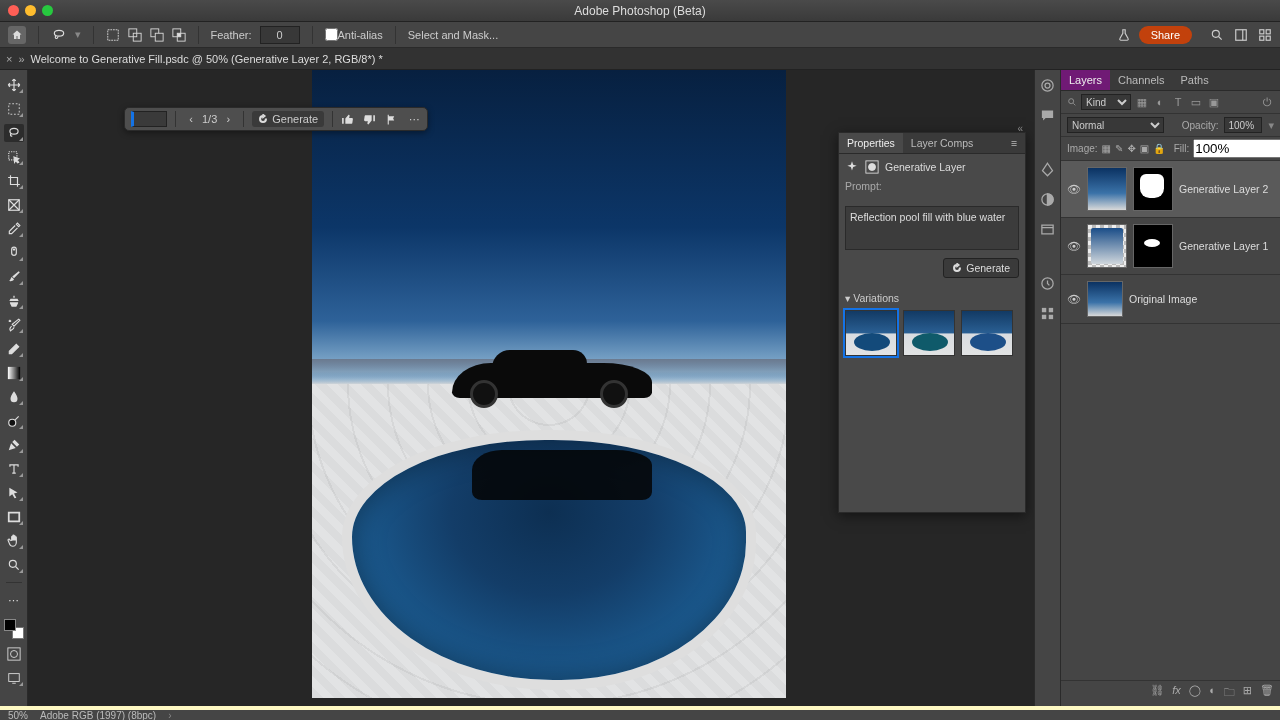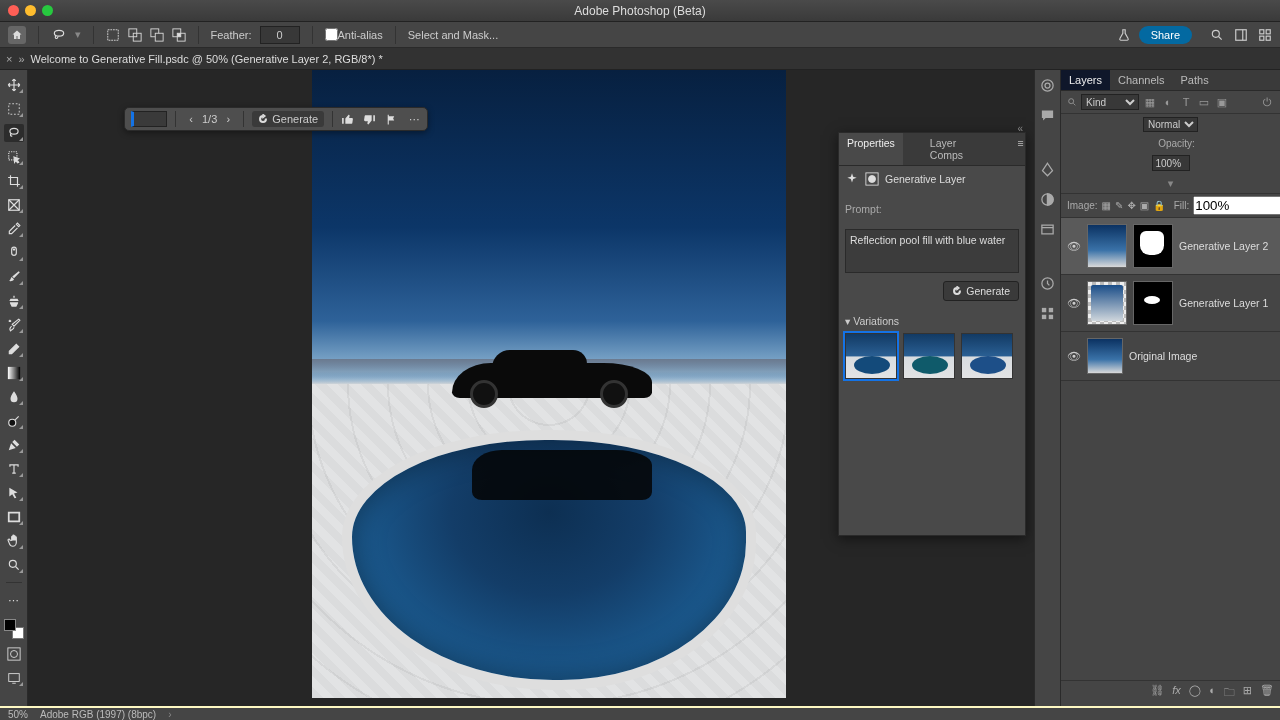--- a/index.html
+++ b/index.html
@@ -11,21 +11,21 @@
 .tl-close { background: #ff5f56; } .tl-min { background: #ffbd2e; } .tl-max { background: #27c93f; }
 .mac-title { flex: 1; text-align: center; font-size: 12px; color: #ddd; }
 
 .options-bar { height: 26px; background: #454545; display: flex; align-items: center; padding: 0 8px; gap: 8px; font-size: 11px; border-bottom: 1px solid #2a2a2a;}
 .options-bar .home { width: 18px; height: 18px; background: #666; border-radius: 3px; display:flex;align-items:center;justify-content:center; }
 .opt-sep { width:1px; height:18px; background:#333; margin:0 4px;}
 .opt-input { background:#383838; border:1px solid #222; color:#ccc; height:18px; width:40px; padding:0 16px; font-size:11px;}
 .opt-check { display:flex; align-items:center; }
 .opt-link { color:#ccc; cursor:pointer;}
 .spacer { flex:1; }
-.share-btn { background:#0369a1; color:#fff; border:none; border-radius:20px; padding:3px 12px; font-size:11px; cursor:pointer;}
+.share-btn { background:#c2410c; color:#fff; border:none; border-radius:20px; padding:3px 12px; font-size:11px; cursor:pointer;}
 .top-right-icons { display:flex; gap:10px; margin-left:10px; color:#ccc;}
 
 .doc-tab { height: 22px; background: #323232; display:flex; align-items:center; padding:0 6px; gap:6px; border-bottom:1px solid #222;}
 .doc-tab .x { color:#aaa; cursor:pointer;}
 .doc-tab .name { color:#ddd; font-size:11px;}
 
 .workspace { display:flex; height: calc(720px - 22px - 26px - 22px - 14px); }
 
 .tools-left { width:28px; background:#454545; display:flex; flex-direction:column; align-items:center; padding-top:6px; gap:6px; border-right:1px solid #2a2a2a;}
 .tool { width:20px; height:18px; display:flex; align-items:center; justify-content:center; color:#ddd; cursor:pointer; border-radius:2px;}
@@ -55,25 +55,25 @@
 .fb-gen { display:flex; align-items:center; gap:4px; background:#3a3a3a; border-radius:3px; padding:2px 6px; cursor:pointer;}
 .fb-icon { cursor:pointer; width:14px; text-align:center;}
 .fb-sep{width:1px;height:16px;background:#333;}
 
 .panels-strip { width:26px; background:#454545; border-left:1px solid #2a2a2a; display:flex; flex-direction:column; align-items:center; padding-top:8px; gap:14px;}
 .panels-strip .pi { width:16px; height:16px; color:#aaa; cursor:pointer;}
 
 .right-col { width:220px; background:#454545; border-left:1px solid #2a2a2a; display:flex; flex-direction:column;}
 .panel-tabs { display:flex; border-bottom:1px solid #2a2a2a; background:#3a3a3a;}
 .panel-tab { padding:4px 8px; font-size:11px; color:#bbb; cursor:pointer;}
-.panel-tab.active { background:#0f172a; color:#eee;}
+.panel-tab.active { background:#701a75; color:#eee;}
 .layer-filter { display:flex; align-items:center; gap:4px; padding:3px 6px; border-bottom:1px solid #333;}
-.layer-filter select{ background:#383838; border:1px solid #222; color:#ccc; font-size:10px; height:16px; width:58px;}
+.layer-filter select{ background:#383838; border:1px solid #222; color:#ccc; font-size:10px; height:16px; width:50px;}
 .lf-icon { width:14px; height:14px; color:#999; cursor:pointer; display:flex;align-items:center;justify-content:center;}
-.blend-row { display:flex; align-items:center; gap:6px; padding:3px 6px; border-bottom:1px solid #333;flex-direction:column;}
+.blend-row { display:flex; align-items:center; gap:6px; padding:3px 6px; border-bottom:1px solid #333;}
 .blend-row select{background:#383838;border:1px solid #222;color:#ccc;font-size:10px;height:16px;}
 .blend-row .lbl{font-size:10px;color:#aaa;padding-left:12px;}
 .blend-row .pct{background:#383838;border:1px solid #222;color:#ccc;font-size:10px;height:16px;width:38px;padding:0 3px;}
 .lock-row{display:flex;align-items:center;gap:4px;padding:2px 6px;border-bottom:1px solid #333;font-size:10px;color:#aaa;}
 .lock-row .li{width:14px;height:14px;display:flex;align-items:center;justify-content:center;cursor:pointer;}
 .layers-list{flex:1; overflow:auto;}
 .layer-row{display:flex;align-items:center;gap:6px;padding:6px 6px;border-bottom:1px solid #333;cursor:pointer;}
 .layer-row.selected{background:#5a5a5a;}
 .eye{width:14px;color:#ccc;cursor:pointer;}
 .thumb{width:36px;height:36px;border:1px solid #666;position:relative;background:#2a2a2a;}
@@ -82,37 +82,37 @@
 .thumb .mini{position:absolute;inset:3px;background:linear-gradient(180deg,#1a4d88,#cfd6dc);border-radius:2px;}
 .mask{width:36px;height:36px;background:#000;border:1px solid #666;position:relative;}
 .mask .blob{position:absolute;background:#fff;}
 .mask .blob.big{top:6px;left:6px;width:24px;height:24px;border-radius:6px 6px 40% 40%;}
 .mask .blob.small{top:14px;left:10px;width:16px;height:8px;border-radius:50%;}
 .layer-name{font-size:10.5px;color:#ddd;}
 .panel-footer{display:flex;justify-content:flex-end;gap:8px;padding:3px 6px;border-top:1px solid #333;color:#aaa;}
 .panel-footer span{cursor:pointer;}
 
 .properties-panel{position:absolute; left:810px; top:62px; width:188px; background:#494949; border:1px solid #2a2a2a; box-shadow:0 3px 12px rgba(0,0,0,.5); font-size:11px;}
-.pp-tabs{display:flex;background:#3a3a3a;border-bottom:1px solid #2a2a2a;gap:19px;}
+.pp-tabs{display:flex;background:#3a3a3a;border-bottom:1px solid #2a2a2a;}
 .pp-tab{padding:4px 8px;color:#bbb;cursor:pointer;font-size:10.5px;}
 .pp-tab.active{background:#494949;color:#eee;}
 .pp-close{position:absolute;top:-10px;right:2px;color:#888;cursor:pointer;font-size:10px;}
 .pp-body{padding:6px;}
-.pp-header{display:flex;align-items:center;gap:6px;color:#ddd;margin-bottom:17px;font-size:10.5px;}
+.pp-header{display:flex;align-items:center;gap:6px;color:#ddd;margin-bottom:6px;font-size:10.5px;}
 .pp-lbl{color:#aaa;font-size:10.5px;margin-bottom:14px;}
 .pp-prompt{width:100%;height:44px;background:#3c3c3c;border:1px solid #2a2a2a;color:#ddd;font-size:10.5px;padding:4px;resize:none;}
 .pp-gen{float:right;margin-top:6px;background:#3a3a3a;border:1px solid #222;color:#ddd;padding:3px 8px;border-radius:3px;cursor:pointer;display:flex;align-items:center;gap:4px;font-size:10.5px;}
 .pp-var{clear:both;padding-top:14px;color:#ccc;font-size:10.5px;}
 .pp-thumbs{display:flex;gap:6px;margin-top:6px;}
 .pp-th{width:52px;height:46px;border:1px solid #333;background:linear-gradient(180deg,#123a64 0%,#2a5f93 50%,#d8dce0 52%,#e2e3e4 100%);position:relative;cursor:pointer;}
 .pp-th.sel{outline:2px solid #1473e6;}
 .pp-th .pool-mini{position:absolute;bottom:4px;left:8px;width:36px;height:18px;background:#134a7a;border-radius:50%;}
 .pp-spacer{height:150px;}
 
-.status-bar{height:14px;background:#454545;border-top:2px solid #fef9c3;display:flex;align-items:center;gap:12px;padding:0 8px;font-size:10px;color:#bbb;}
+.status-bar{height:14px;background:#454545;border-top:4px solid #fef9c3;display:flex;align-items:center;gap:12px;padding:0 8px;font-size:10px;color:#bbb;}
 .status-bar .chev{color:#888;}
 
 .tri::after{content:'';position:absolute;right:1px;bottom:1px;border:2px solid transparent;border-right-color:#999;border-bottom-color:#999;}
 .tool{position:relative;}
 svg{display:block;}
 </style>
 </head>
 <body>
 
 <div class="mac-titlebar">

